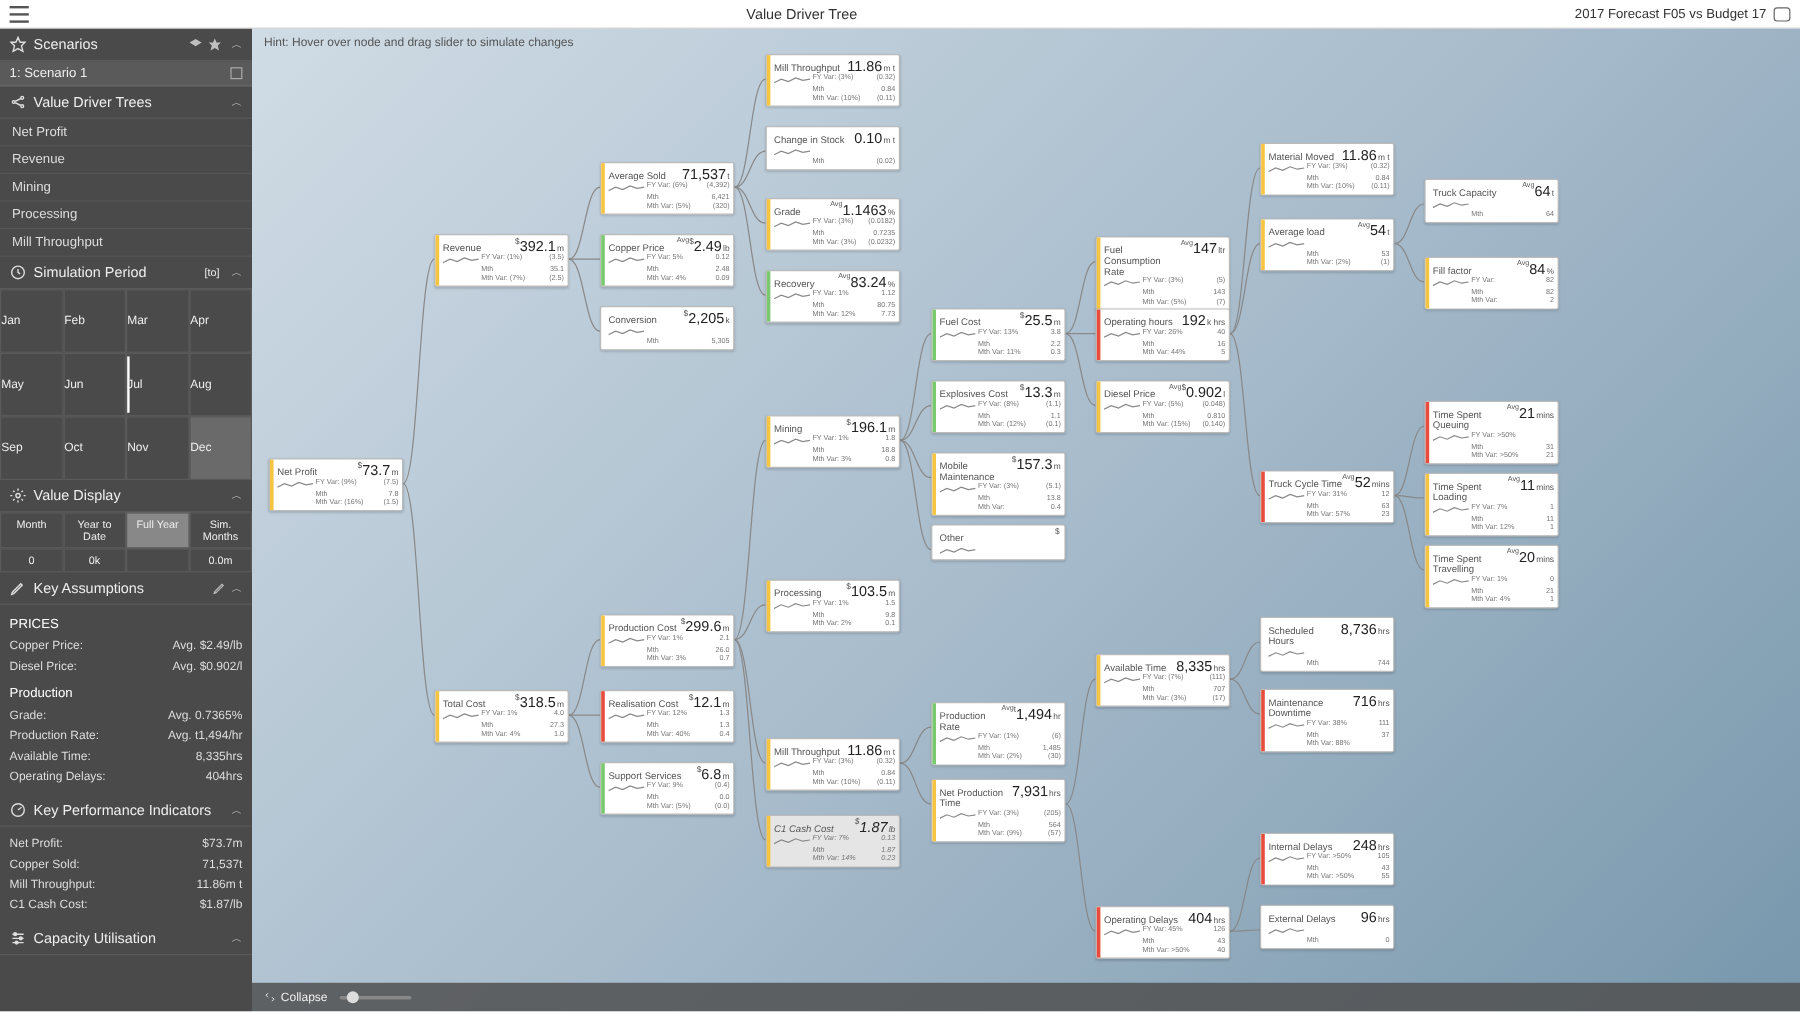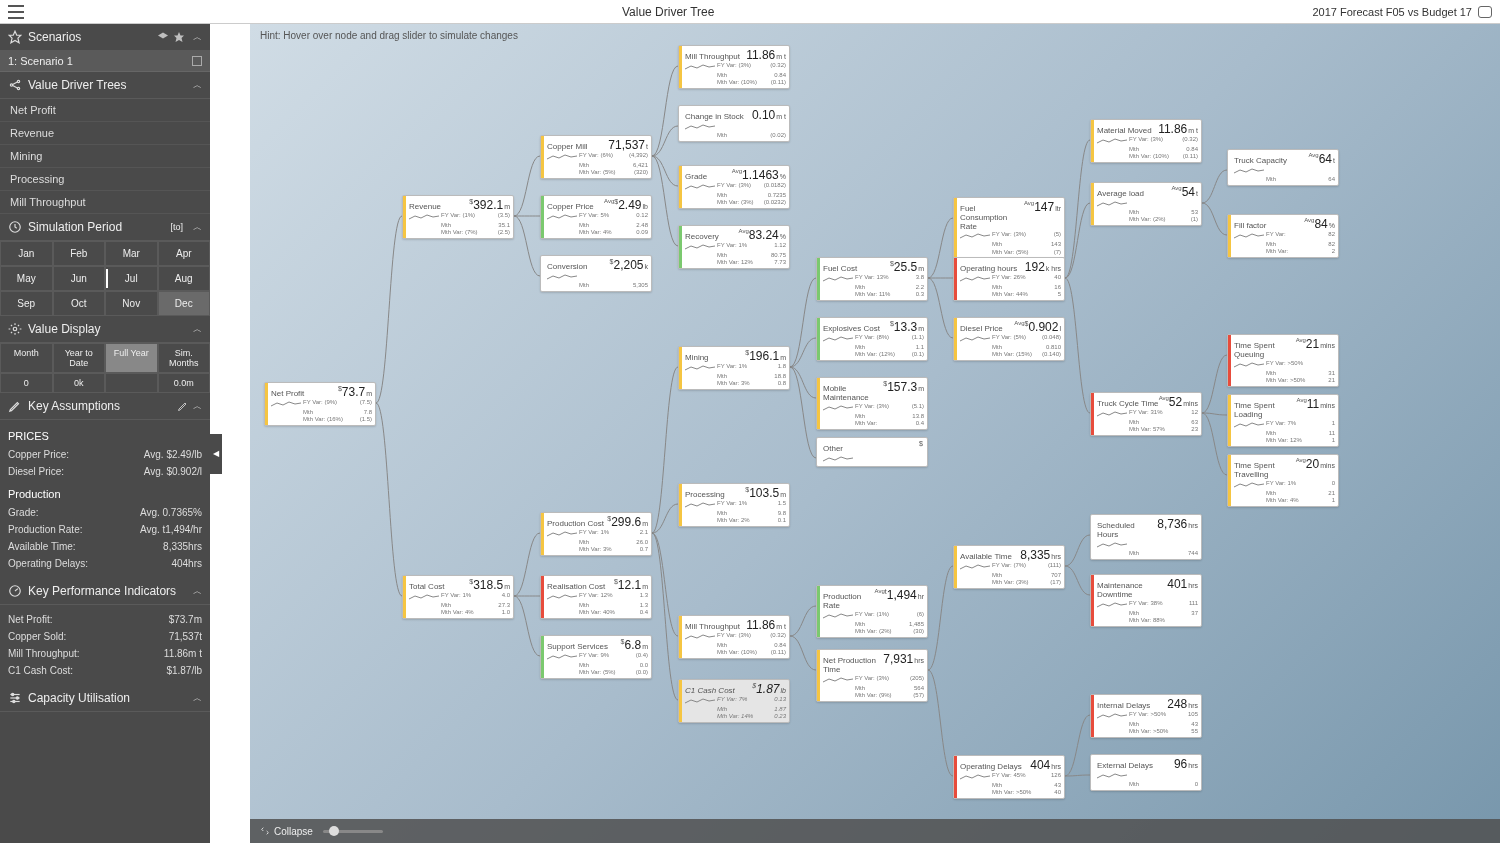--- a/index.html
+++ b/index.html
@@ -19,40 +19,40 @@
 .section-header .sh-title { flex: 1; font-size: 12px; }
 .section-header .sh-icon { width: 14px; height: 14px; margin-right: 6px; }
 .chev { font-size: 9px; color: #ccc; margin-left:4px;}
 .scenario-row { display:flex; align-items:center; padding: 4px 8px; background:#5a5a5a; border-bottom:1px solid #666;}
 .scenario-row span:first-child{flex:1;}
 .trash { width:10px; height:10px; border:1px solid #aaa;}
 .tree-list { }
 .tree-item { padding: 5px 10px; border-bottom: 1px solid #555; cursor: pointer; color:#ddd;}
 
 .period-grid { display: grid; grid-template-columns: repeat(4, 1fr); }
-.period-cell { padding: 6px 0; text-align: center; border: 1px solid #5a5a5a; font-size: 10px; cursor: pointer; }
+.period-cell { padding: 20px 0; border: 1px solid #5a5a5a; font-size: 10px; cursor: pointer; }
 .period-cell.sel { background: #6a6a6a; }
 .period-cell.mark { position:relative;}
 .period-cell.mark::before{content:'';position:absolute;left:0;top:2px;bottom:2px;width:2px;background:#fff;}
 
 .disp-row { display: grid; grid-template-columns: repeat(4, 1fr); font-size: 9px; }
 .disp-cell { padding: 4px 2px; text-align: center; border: 1px solid #5a5a5a; cursor: pointer; }
 .disp-cell.active { background: #888; }
 .disp-val { padding: 4px 2px; text-align: center; font-size: 9px; border:1px solid #5a5a5a;}
 
 .assum-body { padding: 6px 8px; }
 .assum-body .ah { font-size: 11px; color: #fff; margin: 4px 0; }
 .kv { display: flex; justify-content: space-between; padding: 3px 0; font-size: 10px; color:#ddd;}
 
 .sidebar-footer { display: grid; grid-template-columns: repeat(3, 1fr); background: #fff; border-top:1px solid #ccc;}
 .sidebar-footer button { padding: 8px 0; background: #fff; border: 1px solid #ccc; font-size: 11px; cursor: pointer; color:#333;}
 
 .sidebar-toggle { position:absolute; right:-12px; top:50%; width:12px; height:40px; background:#4a4a4a; display:flex;align-items:center;justify-content:center; color:#fff; font-size:8px; cursor:pointer;}
 
-.canvas { flex: 1; position: relative; background: linear-gradient(135deg, #d0dce5 0%, #a8bccc 50%, #7897ac 100%); overflow: hidden; margin-left: 40px; }
+.canvas { flex: 1; position: relative; background: linear-gradient(135deg, #d0dce5 0%, #a8bccc 50%, #7897ac 100%); overflow: hidden; }
 .hint { position: absolute; top: 6px; left: 10px; font-size: 10px; color: #555; }
 
 svg.links { position: absolute; top: 0; left: 0; width: 100%; height: 100%; pointer-events: none; }
 svg.links path { stroke: #888; stroke-width: 1; fill: none; }
 
 .node { position: absolute; width: 112px; background: #fff; border: 1px solid #bbb; border-radius: 2px; font-size: 8px; color: #555; padding: 2px 3px 2px 6px; box-shadow: 0 1px 2px rgba(0,0,0,0.15);}
 .node .bar { position: absolute; left: 0; top: 0; bottom: 0; width: 3px; }
 .node .nrow1 { display: flex; align-items: baseline; }
 .node .ntitle { flex: 1; font-size: 8px; color: #555; line-height:1.1;}
 .node .nval { font-size: 12px; color: #222; font-weight: 400; }
@@ -348,21 +348,21 @@
           </div>
           <div class="sub">
             <span class="sl"></span>
             <span class="sc">Mth Var: (7%)</span>
             <span class="sr">(2.5)</span>
           </div>
         </div>
         <div class="node" style="left: 290px; top: 111px;">
           <div class="bar" style="background:#f5c542"></div>
           <div class="nrow1">
-            <span class="ntitle">Copper Mill</span>
+            <span class="ntitle">Average Sold</span>
             <span><span class="nval">71,537</span><span class="nunit">t</span></span>
           </div>
           <div class="sub">
             <span class="sl"><span class="spark"><svg viewBox="0 0 30 10">
                   <polyline points="0,7 6,4 12,6 18,3 24,5 30,4"></polyline>
                 </svg></span></span>
             <span class="sc">FY Var: (6%)</span>
             <span class="sr">(4,392)</span>
           </div>
           <div class="sub">
@@ -1065,21 +1065,21 @@
           <div class="sub">
             <span class="sl"></span>
             <span class="sc"> </span>
             <span class="sr"></span>
           </div>
         </div>
         <div class="node" style="left: 840px; top: 550px;">
           <div class="bar" style="background:#e74c3c"></div>
           <div class="nrow1">
             <span class="ntitle">Maintenance Downtime</span>
-            <span><span class="nval">401</span><span class="nunit">hrs</span></span>
+            <span><span class="nval">716</span><span class="nunit">hrs</span></span>
           </div>
           <div class="sub">
             <span class="sl"><span class="spark"><svg viewBox="0 0 30 10">
                   <polyline points="0,7 6,4 12,6 18,3 24,5 30,4"></polyline>
                 </svg></span></span>
             <span class="sc">FY Var: 38%</span>
             <span class="sr">111</span>
           </div>
           <div class="sub">
             <span class="sl"></span>

